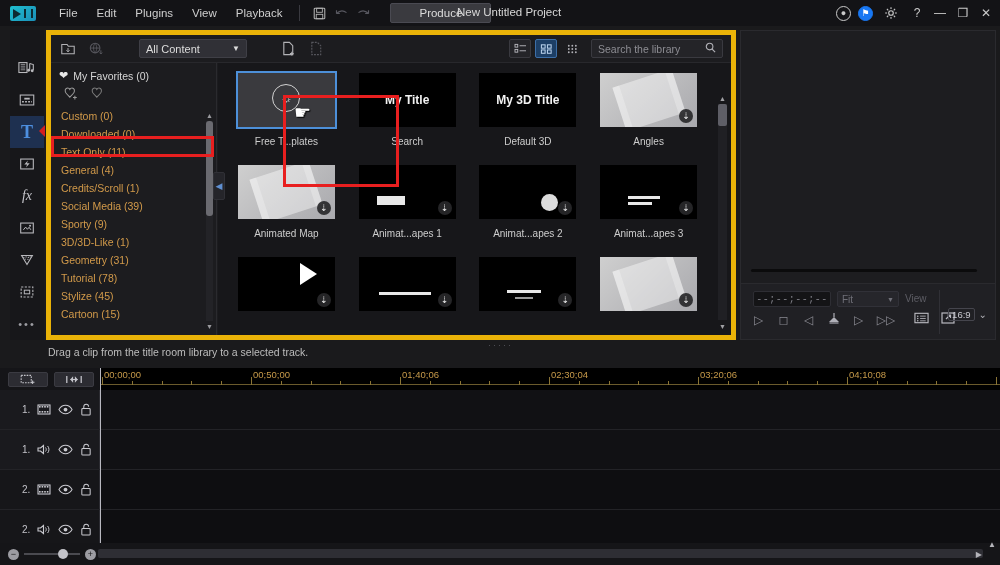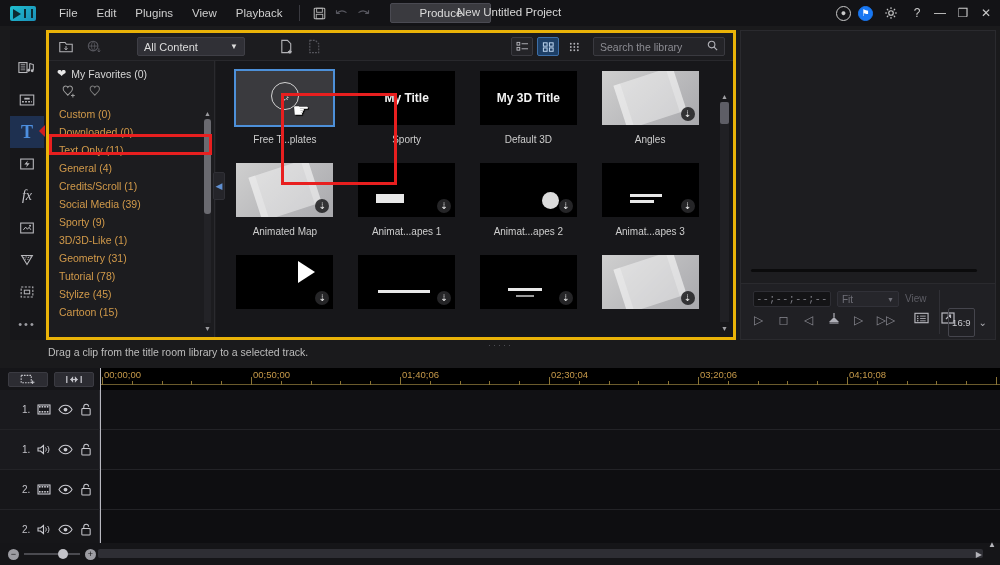--- a/index.html
+++ b/index.html
@@ -82,21 +82,21 @@
   .rail-btn.active::after {
     content: ""; position: absolute; right: -1px; top: 9px;
     border-right: 6px solid #d31f1f; border-top: 6px solid transparent;
     border-bottom: 6px solid transparent;
   }
   .rail-ico { width: 18px; height: 16px; display:block; }
 
   
   .library {
     position: absolute; left: 46px; top: 30px; width: 690px; height: 310px;
-    background: #1c1c1f; border: 3px solid #eab308;
+    background: #1c1c1f; border: 5px solid #eab308;
   }
   .lib-toolbar {
     height: 28px; display: flex; align-items: center;
     padding: 0 6px; border-bottom: 1px solid #28282c; gap: 6px;
   }
   .ico-btn {
     width: 22px; height: 20px; display: flex; align-items: center;
     justify-content: center; color: #b2b2b6; cursor: pointer;
   }
   .ico-btn.dim { color: #57575e; }
@@ -260,21 +260,21 @@
   }
   .pbtns { position: absolute; left: 10px; top: 28px; display: flex; gap: 10px; align-items: center; }
   .pbtn { color: #8a8a92; font-size: 12px; width: 15px; text-align: center; cursor: pointer; }
   .pbtn-box { color: #b9b9c0; font-size: 12px; cursor: pointer; }
   .ratio-sep { position: absolute; left: 198px; top: 6px; width: 1px; height: 44px; background: #303036; }
   .ratio {
     position: absolute; right: 8px; top: 24px; display: flex; align-items: center; gap: 4px;
   }
   .ratio-val {
     font-size: 9.5px; color: #cacad0; border: 1px solid #45454d;
-    padding: 8px 3px; border-radius: 2px;
+    padding: 0px 3px; border-radius: 2px;
   }
 
   
   .hint {
     position: absolute; left: 48px; top: 346px; font-size: 10.5px; color: #bdbdbd;
   }
   .dots-divider {
     position: absolute; left: 488px; top: 340px; font-size: 9px; color: #55555c; letter-spacing:2px;
   }
 
@@ -570,21 +570,21 @@
             <div class="bulb">☼</div>
             <div class="cursor-hand">☛</div>
           </div>
           <div class="cell-label">Free T...plates</div>
         </div>
 
         <div class="cell">
           <div class="thumb">
             <div class="t-title">My Title</div>
           </div>
-          <div class="cell-label">Sporty</div>
+          <div class="cell-label">Search</div>
         </div>
 
         <div class="cell">
           <div class="thumb">
             <div class="t-title">My 3D Title</div>
           </div>
           <div class="cell-label">Default 3D</div>
         </div>
 
         <div class="cell">

